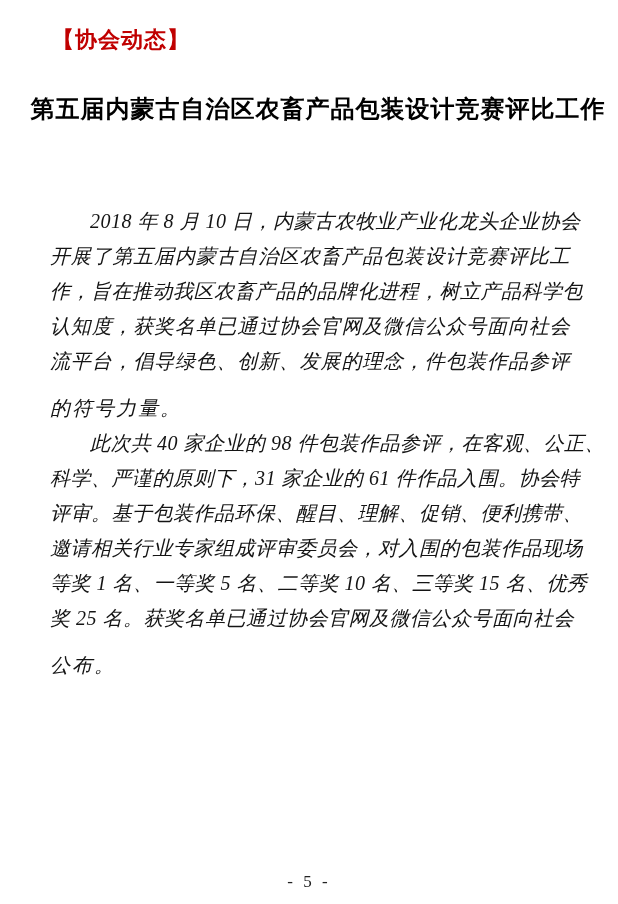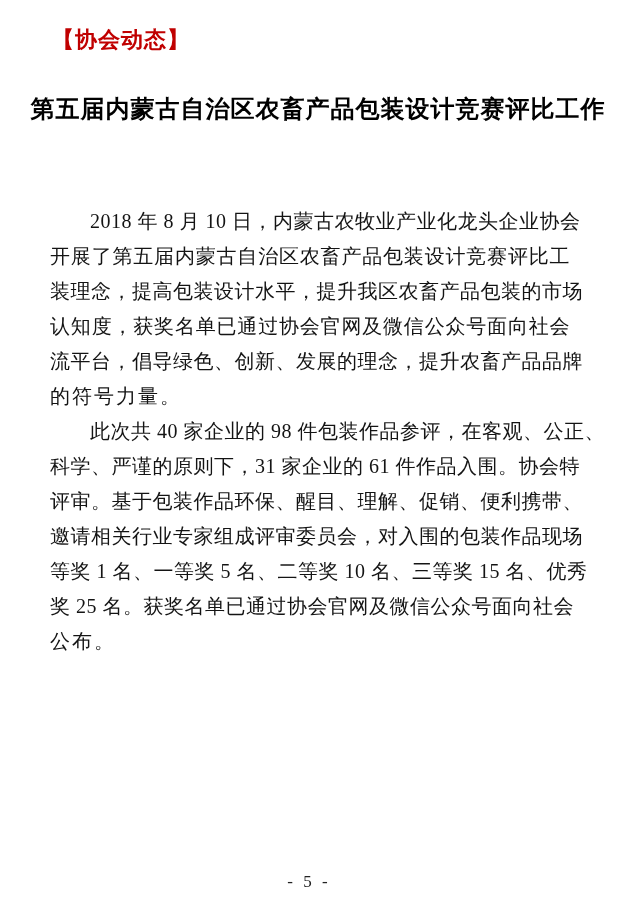--- a/index.html
+++ b/index.html
@@ -48,28 +48,30 @@
     left: 50px;
     right: 48px;
     font-size: 20px;
     line-height: 35px;
   }
   .line {
     text-align: justify;
     text-align-last: justify;
     letter-spacing: 0.5px;
     white-space: nowrap;
+    font-style: italic;
   }
   .line.first {
     text-indent: 2em;
   }
   .line.last {
     text-align-last: left;
     letter-spacing: 2px;
     white-space: normal;
+    margin-top: 12px;
   }
   .footer {
     position: absolute;
     bottom: 12px;
     left: 0;
     right: 0;
     text-align: center;
     font-size: 17px;
     letter-spacing: 3px;
     color: #222222;
@@ -84,23 +86,23 @@
 
   <h1 class="doc-title">
     <span class="title-line">第五届内蒙古自治区农畜产品包装设计竞赛评比工作</span>
   </h1>
 
   <div class="body-text">
 
     <div class="para">
       <div class="line first">2018 年 8 月 10 日，内蒙古农牧业产业化龙头企业协会</div>
       <div class="line">开展了第五届内蒙古自治区农畜产品包装设计竞赛评比工</div>
-      <div class="line">装理念，提高包装设计水平，提升我区农畜产品包装的市场</div>
+      <div class="line">作，旨在推动我区农畜产品的品牌化进程，树立产品科学包</div>
       <div class="line">认知度，获奖名单已通过协会官网及微信公众号面向社会</div>
-      <div class="line">流平台，倡导绿色、创新、发展的理念，提升农畜产品品牌</div>
+      <div class="line">流平台，倡导绿色、创新、发展的理念，件包装作品参评</div>
       <div class="line last">的符号力量。</div>
     </div>
 
     <div class="para">
       <div class="line first">此次共 40 家企业的 98 件包装作品参评，在客观、公正、</div>
       <div class="line">科学、严谨的原则下，31 家企业的 61 件作品入围。协会特</div>
       <div class="line">评审。基于包装作品环保、醒目、理解、促销、便利携带、</div>
       <div class="line">邀请相关行业专家组成评审委员会，对入围的包装作品现场</div>
       <div class="line">等奖 1 名、一等奖 5 名、二等奖 10 名、三等奖 15 名、优秀</div>
       <div class="line">奖 25 名。获奖名单已通过协会官网及微信公众号面向社会</div>

